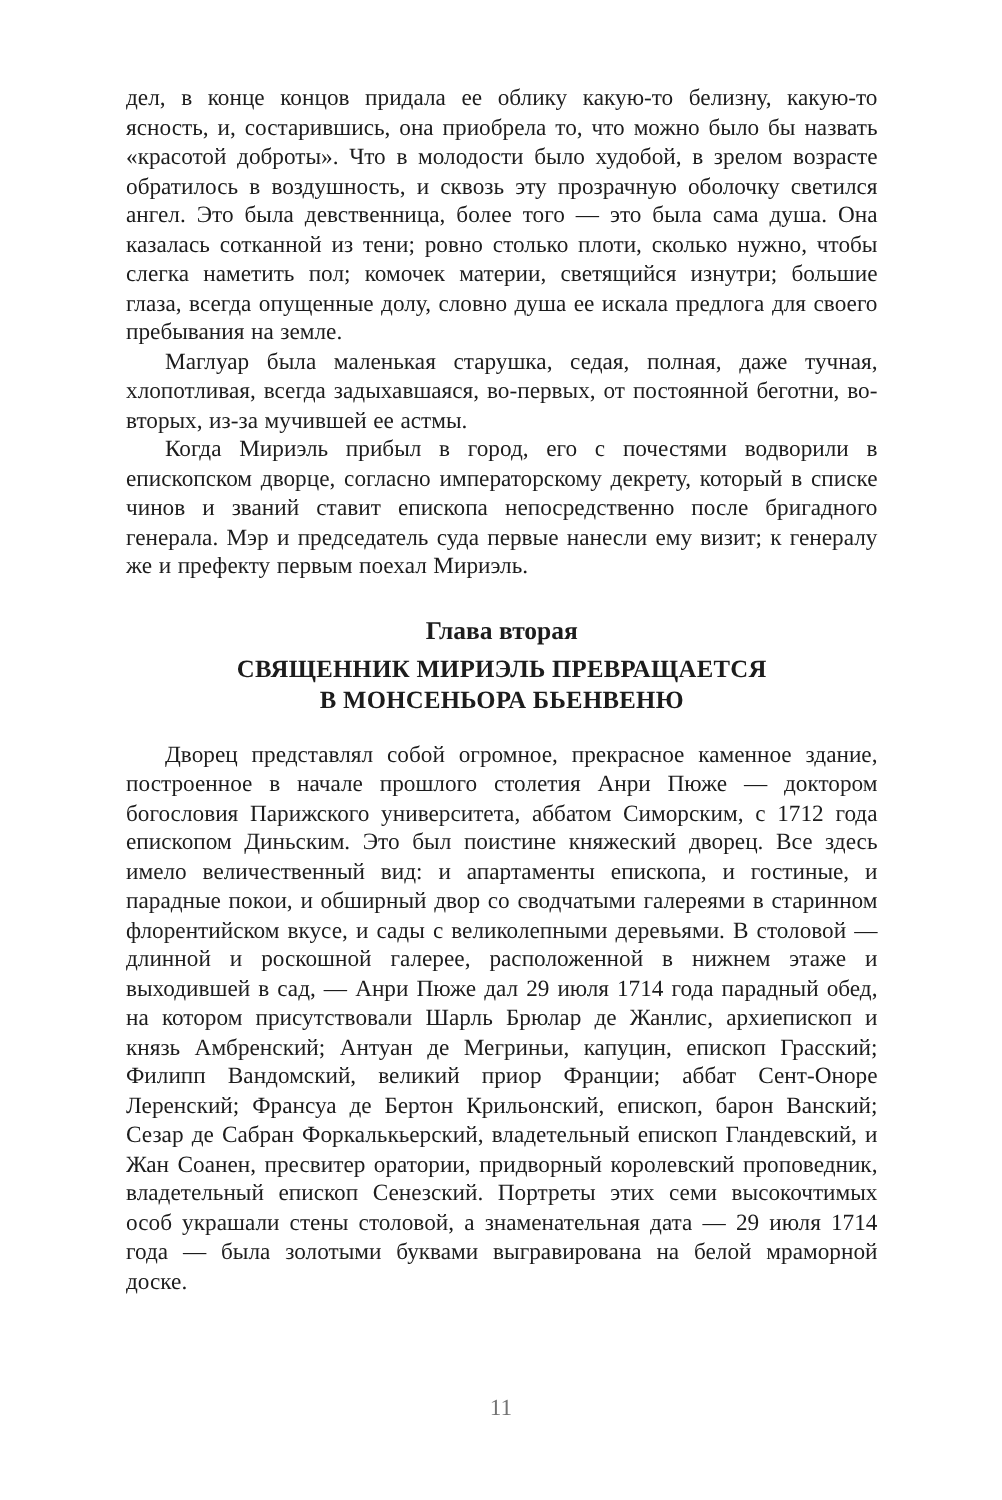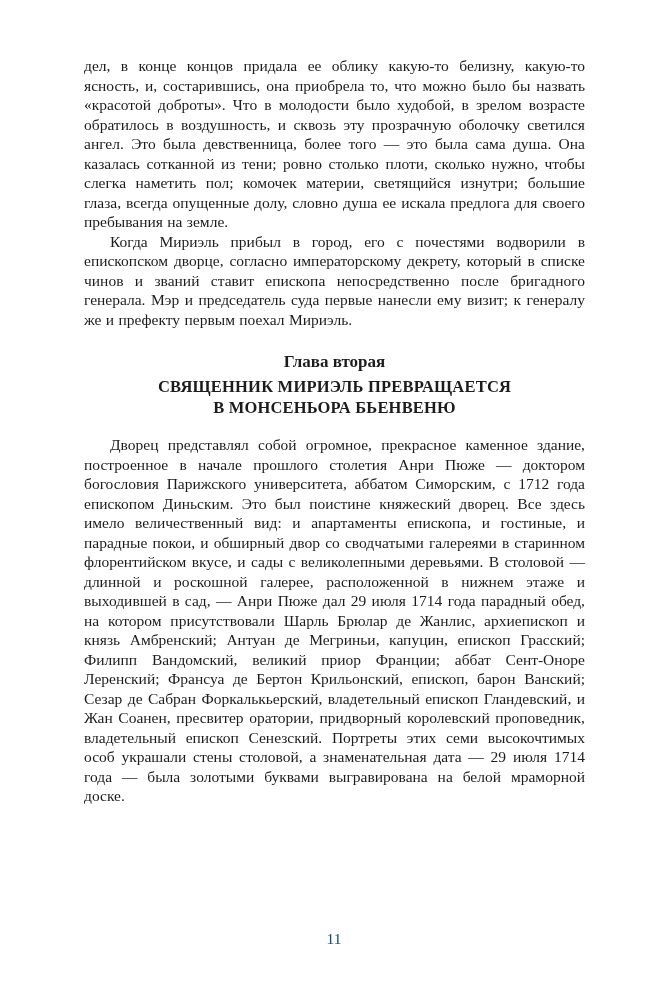--- a/index.html
+++ b/index.html
@@ -48,29 +48,30 @@
     white-space: pre-line;
     letter-spacing: 0.2px;
   }
   .page-number {
     position: absolute;
     bottom: 52px;
     left: 0;
     right: 0;
     text-align: center;
     font-size: 15.5px;
-    color: #0c4a6e;
+    color: #737373;
   }
 </style>
 </head>
 <body>
 
 <div class="page">
   <div class="text-block">
     <p class="para no-indent">дел, в конце концов придала ее облику какую-то белизну, какую-то ясность, и, состарившись, она приобрела то, что можно было бы назвать «красотой доброты». Что в молодости было худобой, в зрелом возрасте обратилось в воздушность, и сквозь эту прозрачную оболочку светился ангел. Это была девственница, более того — это была сама душа. Она казалась сотканной из тени; ровно столько плоти, сколько нужно, чтобы слегка наметить пол; комочек материи, светящийся изнутри; большие глаза, всегда опущенные долу, словно душа ее искала предлога для своего пребывания на земле.</p>
+    <p class="para">Маглуар была маленькая старушка, седая, полная, даже тучная, хлопотливая, всегда задыхавшаяся, во-первых, от постоянной беготни, во-вторых, из-за мучившей ее астмы.</p>
     <p class="para">Когда Мириэль прибыл в город, его с почестями водворили в епископском дворце, согласно императорскому декрету, который в списке чинов и званий ставит епископа непосредственно после бригадного генерала. Мэр и председатель суда первые нанесли ему визит; к генералу же и префекту первым поехал Мириэль.</p>
 
     <div class="chapter-heading">
       <div class="chapter-label">Глава вторая</div>
       <div class="chapter-title">СВЯЩЕННИК МИРИЭЛЬ ПРЕВРАЩАЕТСЯ
 В МОНСЕНЬОРА БЬЕНВЕНЮ</div>
     </div>
 
     <p class="para">Дворец представлял собой огромное, прекрасное каменное здание, построенное в начале прошлого столетия Анри Пюже — доктором богословия Парижского университета, аббатом Симорским, с 1712 года епископом Диньским. Это был поистине княжеский дворец. Все здесь имело величественный вид: и апартаменты епископа, и гостиные, и парадные покои, и обширный двор со сводчатыми галереями в старинном флорентийском вкусе, и сады с великолепными деревьями. В столовой — длинной и роскошной галерее, расположенной в нижнем этаже и выходившей в сад, — Анри Пюже дал 29 июля 1714 года парадный обед, на котором присутствовали Шарль Брюлар де Жанлис, архиепископ и князь Амбренский; Антуан де Мегриньи, капуцин, епископ Грасский; Филипп Вандомский, великий приор Франции; аббат Сент-Оноре Леренский; Франсуа де Бертон Крильонский, епископ, барон Ванский; Сезар де Сабран Форкалькьерский, владетельный епископ Гландевский, и Жан Соанен, пресвитер оратории, придворный королевский проповедник, владетельный епископ Сенезский. Портреты этих семи высокочтимых особ украшали стены столовой, а знаменательная дата — 29 июля 1714 года — была золотыми буквами выгравирована на белой мраморной доске.</p>
   </div>

